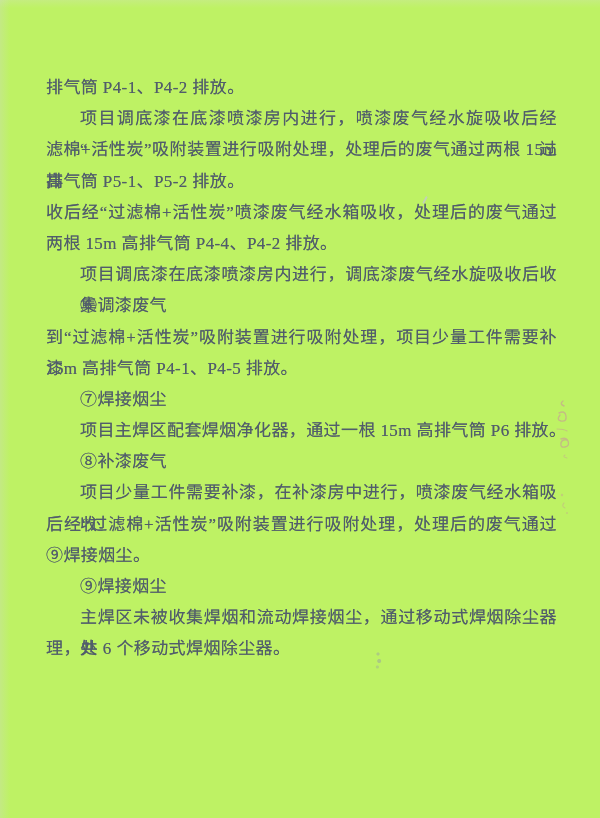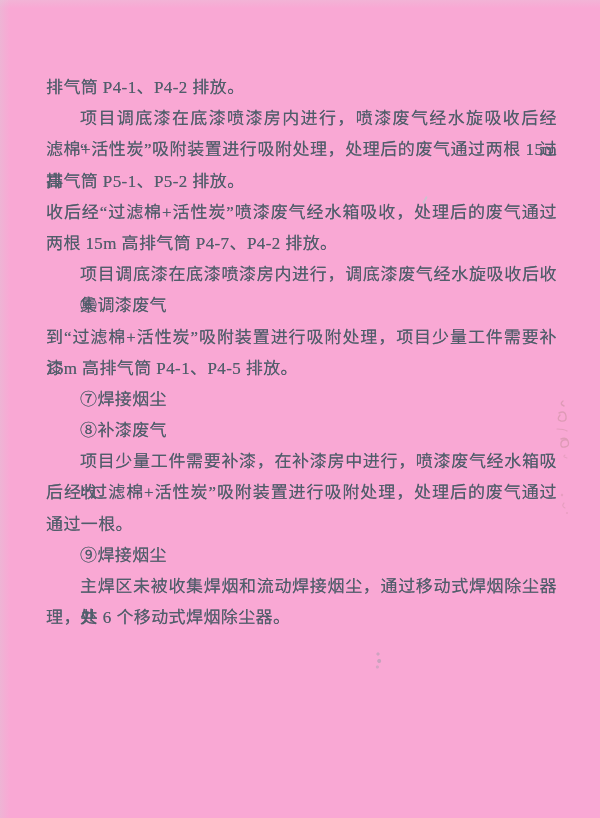--- a/index.html
+++ b/index.html
@@ -10,21 +10,21 @@
     width: 600px;
     height: 818px;
     background: #ffffff;
     overflow: hidden;
     font-family: "Liberation Serif", "DejaVu Serif", serif;
   }
   .page {
     position: relative;
     width: 600px;
     height: 818px;
-    background: #f9a8d4;
+    background: #bef264;
   }
   
   .page::before {
     content: "";
     position: absolute;
     left: 0; top: 0; bottom: 0;
     width: 10px;
     background: linear-gradient(to right, rgba(210,212,214,0.28), rgba(255,255,255,0));
     pointer-events: none;
   }
@@ -98,30 +98,31 @@
 <body>
 
 <div class="page">
 
   <div class="text-block">
       <div class="line">排气筒 P4-1、P4-2 排放。</div>
       <div class="line indent fill">项目调底漆在底漆喷漆房内进行，喷漆废气经水旋吸收后经“过</div>
       <div class="line fill">滤棉+活性炭”吸附装置进行吸附处理，处理后的废气通过两根 15m 高</div>
       <div class="line">排气筒 P5-1、P5-2 排放。</div>
       <div class="line fill">收后经“过滤棉+活性炭”喷漆废气经水箱吸收，处理后的废气通过</div>
-      <div class="line">两根 15m 高排气筒 P4-7、P4-2 排放。</div>
+      <div class="line">两根 15m 高排气筒 P4-4、P4-2 排放。</div>
       <div class="line indent fill">项目调底漆在底漆喷漆房内进行，调底漆废气经水旋吸收后收集</div>
       <div class="line indent">⑥调漆废气</div>
       <div class="line fill">到“过滤棉+活性炭”吸附装置进行吸附处理，项目少量工件需要补漆</div>
       <div class="line">15m 高排气筒 P4-1、P4-5 排放。</div>
       <div class="line indent">⑦焊接烟尘</div>
+      <div class="line indent">项目主焊区配套焊烟净化器，通过一根 15m 高排气筒 P6 排放。</div>
       <div class="line indent">⑧补漆废气</div>
       <div class="line indent fill">项目少量工件需要补漆，在补漆房中进行，喷漆废气经水箱吸收</div>
       <div class="line fill">后经“过滤棉+活性炭”吸附装置进行吸附处理，处理后的废气通过</div>
-      <div class="line">通过一根。</div>
+      <div class="line">⑨焊接烟尘。</div>
       <div class="line indent">⑨焊接烟尘</div>
       <div class="line indent fill">主焊区未被收集焊烟和流动焊接烟尘，通过移动式焊烟除尘器处</div>
       <div class="line">理，共 6 个移动式焊烟除尘器。</div>
     </div>
 
   <svg class="margin-mark" viewBox="0 0 26 132">
     <g fill="none" stroke-linecap="round">
       <path d="M14 8 q-4 3 1 5" stroke="#c9909f" stroke-width="1.4"></path>
       <path d="M10 20 q6-3 7 3 q1 6-5 5 q-5-1-1-6" stroke="#c9909f" stroke-width="1.4"></path>
       <path d="M8 36 q7 0 10 2" stroke="#c9909f" stroke-width="1.2" opacity="0.8"></path>

